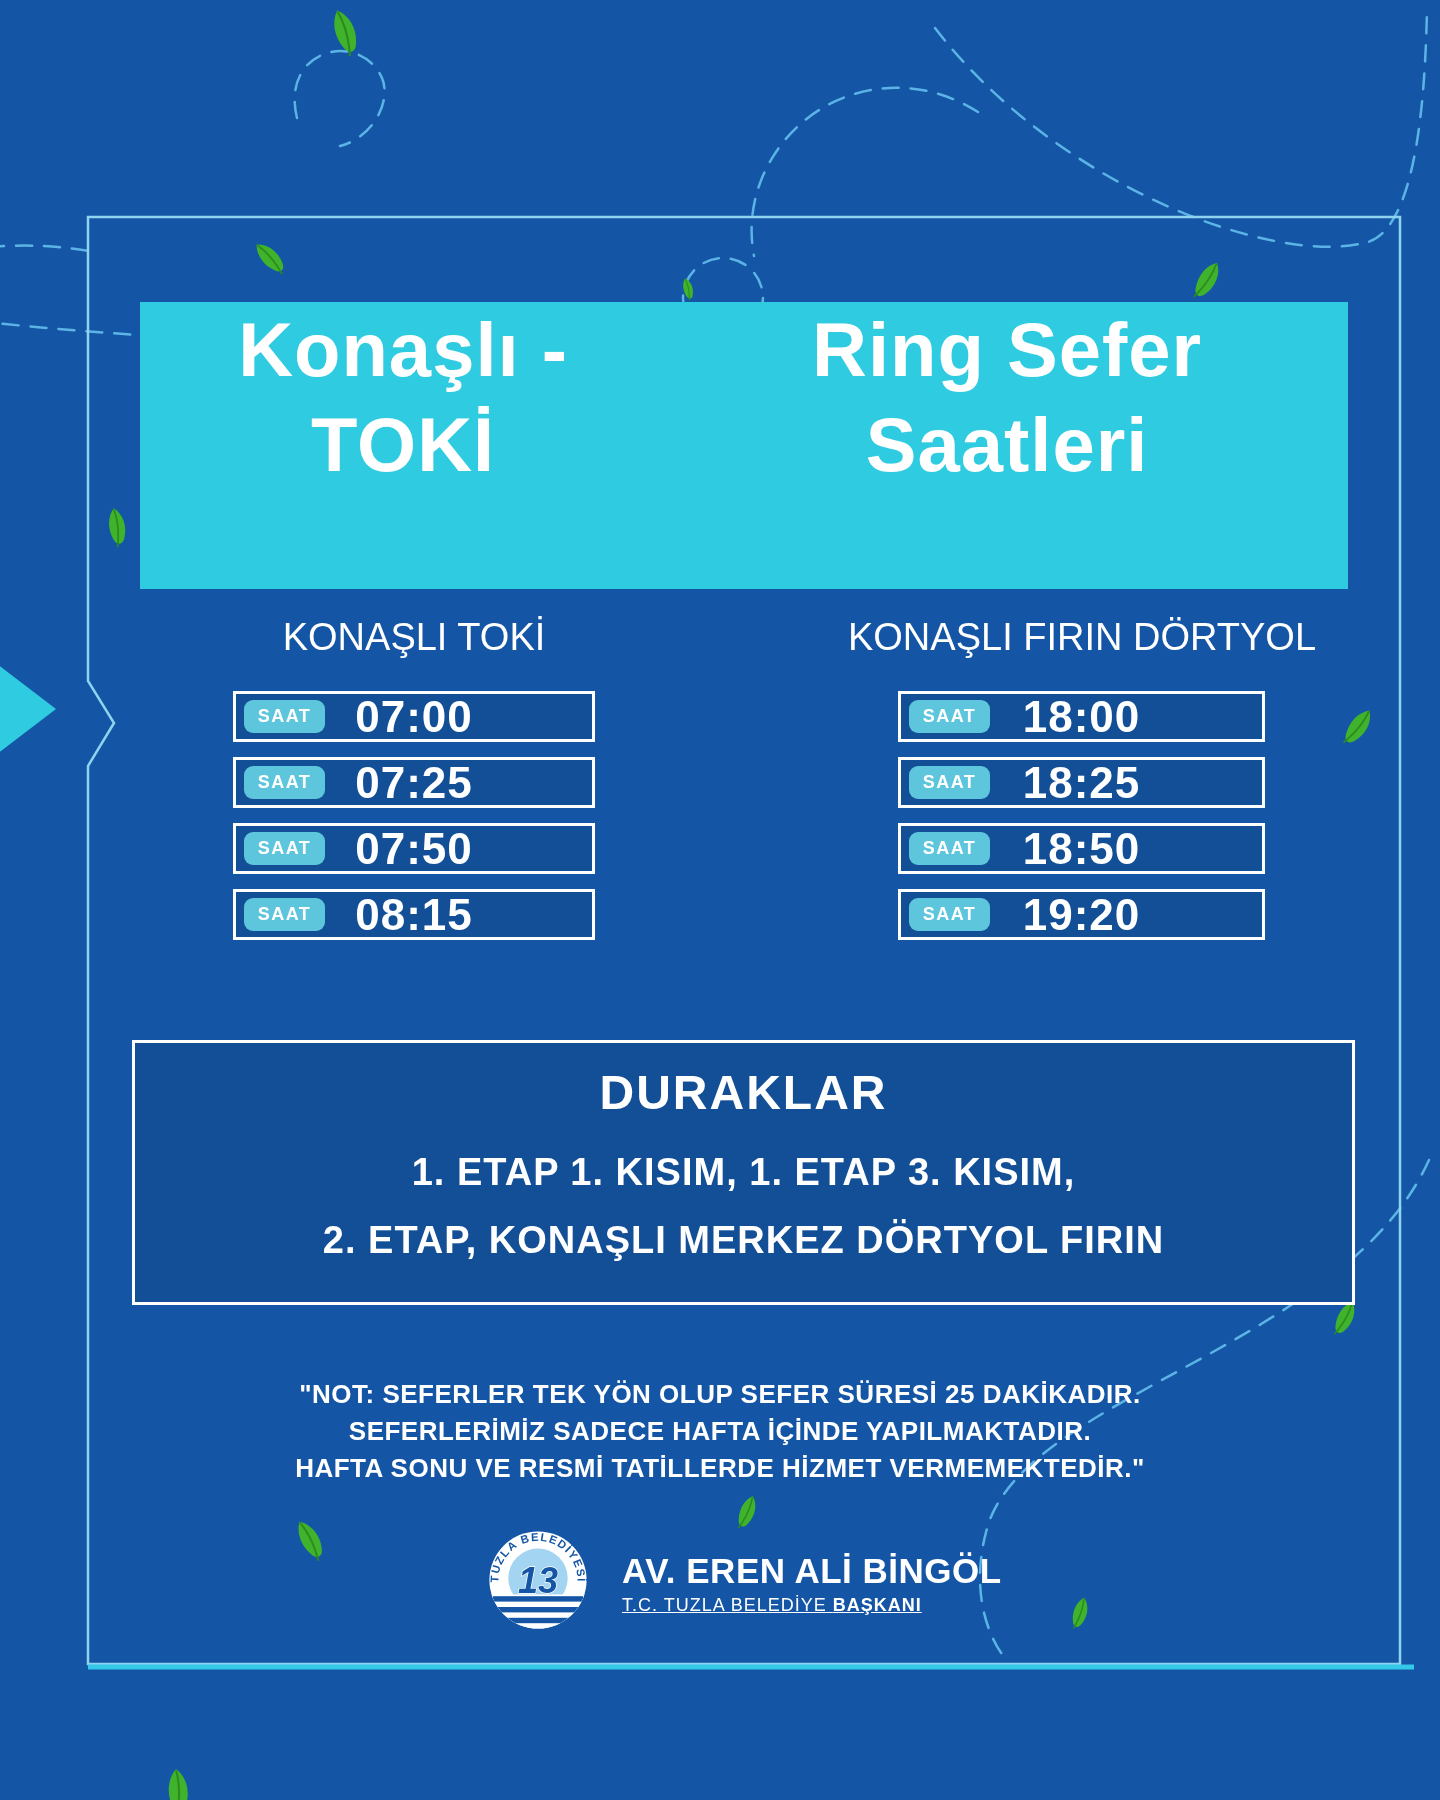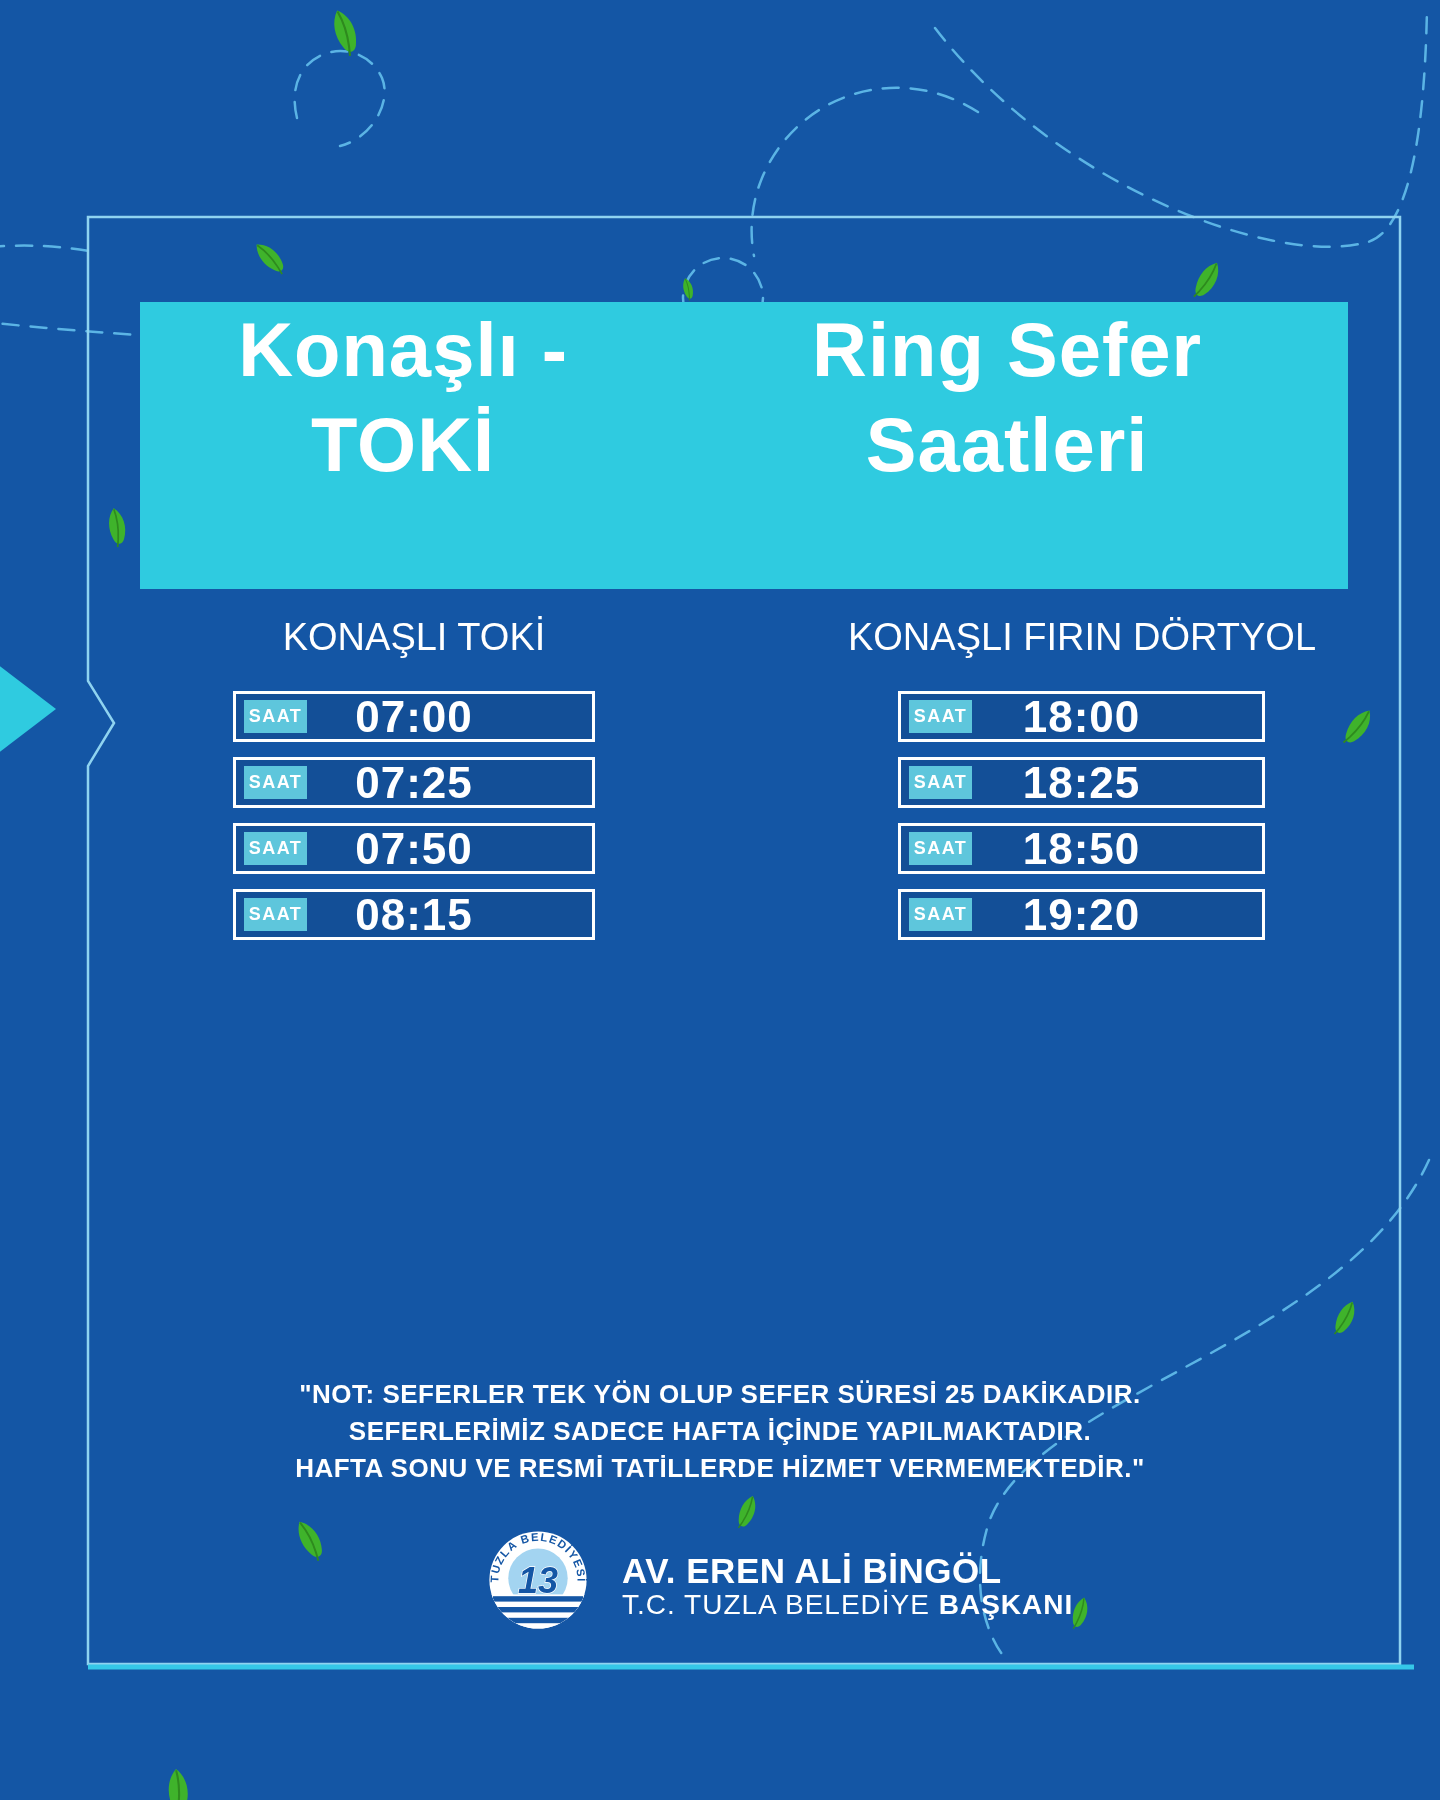--- a/index.html
+++ b/index.html
@@ -28,24 +28,24 @@
   .col-header.left{left:214px;width:400px;}
   .col-header.right{left:832px;width:500px;}
 
   .time-row{
     position:absolute;width:362px;height:51px;
     border:3px solid #ffffff;box-sizing:border-box;
     background:#134F97;
     display:flex;align-items:center;justify-content:center;
   }
   .saat{
-    position:absolute;left:8px;top:6px;width:63px;height:33px;
+    position:absolute;left:8px;top:6px;width:81px;height:33px;
     background:#5EC6DC;color:#fff;
     display:flex;align-items:center;justify-content:center;
-    font-size:18px;font-weight:700;letter-spacing:1.5px;
+    font-size:18px;font-weight:700;letter-spacing:1.5px;border-radius:9px;
   }
   .time{
     width:100%;text-align:center;font-size:44px;font-weight:700;letter-spacing:1px;
     box-sizing:border-box;
   }
 
   .stops-box{
     position:absolute;left:132px;top:1040px;width:1223px;height:265px;
     border:3px solid #ffffff;box-sizing:border-box;background:#134F97;
   }
@@ -64,21 +64,21 @@
     position:absolute;left:0;top:1376px;width:1440px;text-align:center;
   }
   .note-line{
     font-size:26px;font-weight:700;line-height:37px;letter-spacing:.5px;white-space:nowrap;
   }
 
   .footer{position:absolute;left:484px;top:1526px;display:flex;align-items:flex-start;}
   .logo{width:108px;height:108px;flex:0 0 auto;}
   .footer-text{margin-left:30px;margin-top:26px;}
   .footer-name{font-size:35px;font-weight:700;letter-spacing:.5px;line-height:38px;white-space:nowrap;}
-  .footer-role{font-size:28px;font-weight:400;letter-spacing:1px;line-height:30px;white-space:nowrap;}
+  .footer-role{font-size:18px;font-weight:400;letter-spacing:1px;line-height:30px;white-space:nowrap;text-decoration:underline;}
   .footer-role b{font-weight:700;}
 </style>
 </head>
 <body>
 
 <div class="canvas">
 
   <svg class="decor" viewBox="0 0 1440 1800">
     <defs>
       <g id="leaf">
@@ -148,20 +148,25 @@
   </div>
   <div class="time-row" style="left:898px;top:823px;width:367px">
     <span class="saat">SAAT</span>
     <span class="time">18:50</span>
   </div>
   <div class="time-row" style="left:898px;top:889px;width:367px">
     <span class="saat">SAAT</span>
     <span class="time">19:20</span>
   </div>
 
+  <div class="stops-box">
+    <div class="stops-title">DURAKLAR</div>
+    <div class="stops-line l1">1. ETAP 1. KISIM, 1. ETAP 3. KISIM,</div>
+    <div class="stops-line l2">2. ETAP, KONAŞLI MERKEZ DÖRTYOL FIRIN</div>
+  </div>
 
   <div class="note">
     <div class="note-line">"NOT:  SEFERLER TEK YÖN OLUP SEFER SÜRESİ 25 DAKİKADIR.</div>
     <div class="note-line">SEFERLERİMİZ SADECE HAFTA İÇİNDE YAPILMAKTADIR.</div>
     <div class="note-line">HAFTA SONU VE RESMİ TATİLLERDE HİZMET VERMEMEKTEDİR."</div>
   </div>
 
   <div class="footer">
     <svg class="logo" viewBox="-60 -60 120 120">
       <defs>

